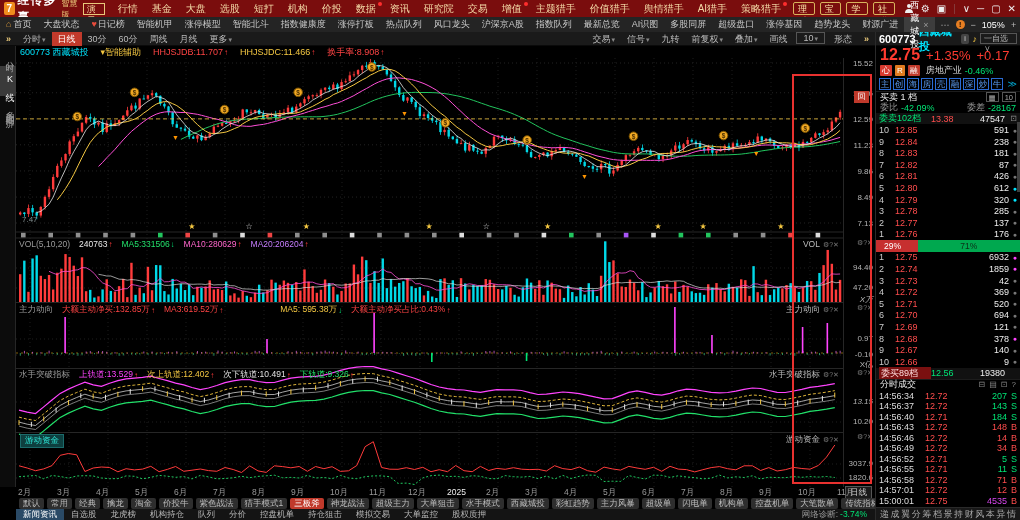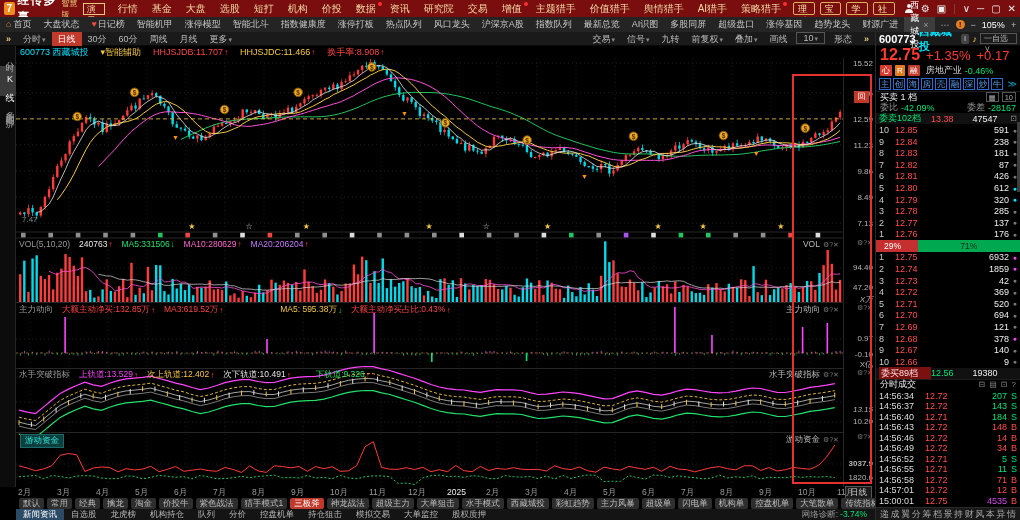--- a/index.html
+++ b/index.html
@@ -104,21 +104,21 @@
   .glbl{color:#999}.gval{color:#00e676}
   .orow{height:11.6px;display:flex;align-items:center;padding:0 3px}
   .lvl{width:16px;color:#ccc}
   .oprc{width:40px;color:#ff4d4d}
   .ovol{flex:1;text-align:right;color:#eee}
   .odot{width:8px;text-align:right;font-size:7px;color:#777}
   .odot.cyan{color:#00e5ff}.odot.mag{color:#ff44ff}
   .ohead{height:11px;display:flex;align-items:center;padding:0 3px;background:#111}
   .oh-lbl{width:52px}
   .oh-prc{width:34px}
-  .oh-vol{flex:1;text-align:center;color:#eee}
+  .oh-vol{flex:1;text-align:right;color:#eee}
   .oh-x{width:12px;text-align:right;color:#888;font-size:8px}
   .rbar{height:12px;display:flex;font-size:8.5px}
   .rred{background:#c62f2f;color:#fff;display:flex;align-items:center;padding-left:8px}
   .rgreen{flex:1;background:#00a84f;color:#0b2d17;display:flex;align-items:center;justify-content:center}
   .tick-head{height:11px;display:flex;align-items:center;padding:0 4px;color:#eee;border-top:1px solid #1c1c1c}
   .t-ics{margin-left:auto;color:#888;font-size:8px;display:flex;gap:4px}
   .txwrap{flex:1;display:flex;flex-direction:column;justify-content:space-between;padding:1px 0}
   .tx{display:flex;align-items:center;padding:0 3px;height:10.5px}
   .tx-t{width:46px;color:#ddd}
   .tx-p{width:36px;color:#ff4d4d}
@@ -1317,21 +1317,21 @@
           </span>
           <span class="seg">
             <span style="color: rgb(245, 200, 66);">次上轨道:12.402</span>
             <span class="arr-up">↑</span>
           </span>
           <span class="seg">
             <span style="color: rgb(224, 224, 224);">次下轨道:10.491</span>
             <span class="arr-up">↑</span>
           </span>
           <span class="seg">
-            <span style="color: rgb(34, 224, 106); margin-left: 16px;">下轨道:9.326</span>
+            <span style="color: rgb(34, 224, 106);">下轨道:9.326</span>
             <span class="arr-up">↑</span>
           </span>
         </div>
       <div class="ydlab">游动资金</div>
       <div class="ph-r" style="top:181px"><span>VOL</span><span class="gz">⚙?✕</span></div>
       <div class="ph-r" style="top:246px"><span>主力动向</span><span class="gz">⚙?✕</span></div>
       <div class="ph-r" style="top:311px"><span>水手突破指标</span><span class="gz">⚙?✕</span></div>
       <div class="ph-r" style="top:376px"><span>游动资金</span><span class="gz">⚙?✕</span></div>
       <div class="minlab">7.47</div>
       <div class="axis" id="axis">
@@ -1345,23 +1345,23 @@
           <span class="ax gear" style="top: 181px;">⚙?✕</span>
           <span class="ax gear" style="top: 246px;">⚙?✕</span>
           <span class="ax gear" style="top: 311px;">⚙?✕</span>
           <span class="ax gear" style="top: 375px;">⚙?✕</span>
           <span class="ax" style="top: 205px; margin-left: 14px;">94.40</span>
           <span class="ax" style="top: 225px;">47.20</span>
           <span class="ax" style="top: 236px; font-style: italic;">X万</span>
           <span class="ax" style="top: 276px;">0.97</span>
           <span class="ax" style="top: 292px;">-0.10</span>
           <span class="ax" style="top: 301px;">X亿</span>
-          <span class="ax" style="top: 347px; font-style: italic;">13.15</span>
+          <span class="ax" style="top: 339px; font-style: italic;">13.15</span>
           <span class="ax" style="top: 359px;">10.20</span>
-          <span class="ax" style="top: 401px; font-weight: bold;">3037.9</span>
+          <span class="ax" style="top: 401px;">3037.9</span>
           <span class="ax" style="top: 415px;">1820.6</span>
         </div>
       <div class="redbox"></div>
       <div class="redtag">回</div>
     </div>
 
     <div class="months" id="months-row">
       <span class="period-box">日线</span>
     <span class="mon" style="left: 2px;">2月</span>
         <span class="mon" style="left: 41px;">3月</span>

